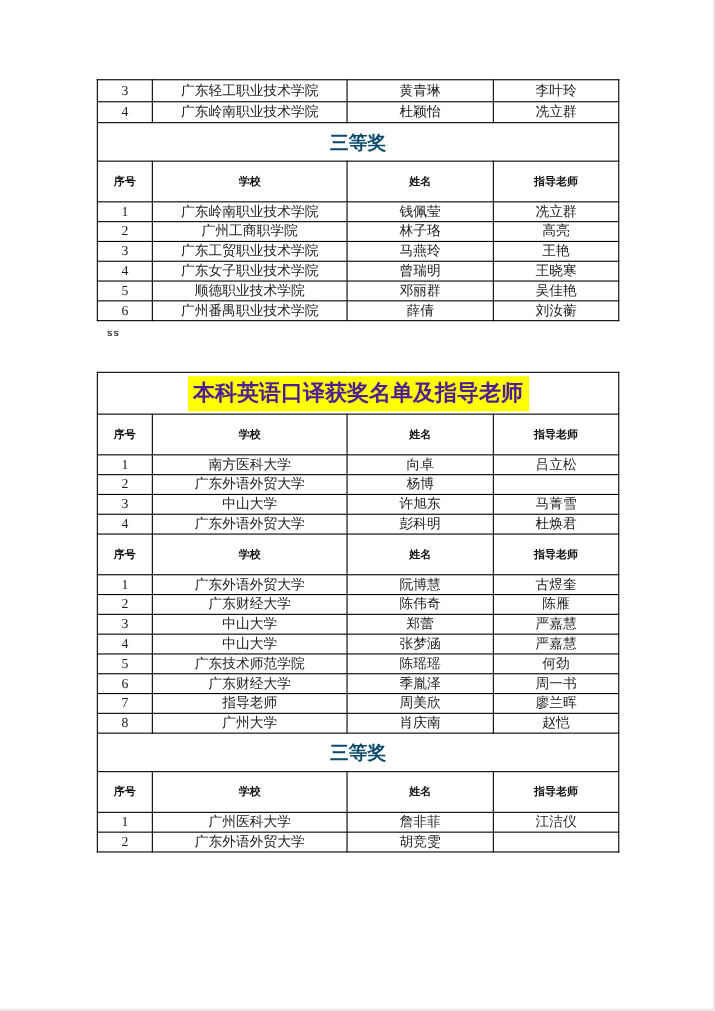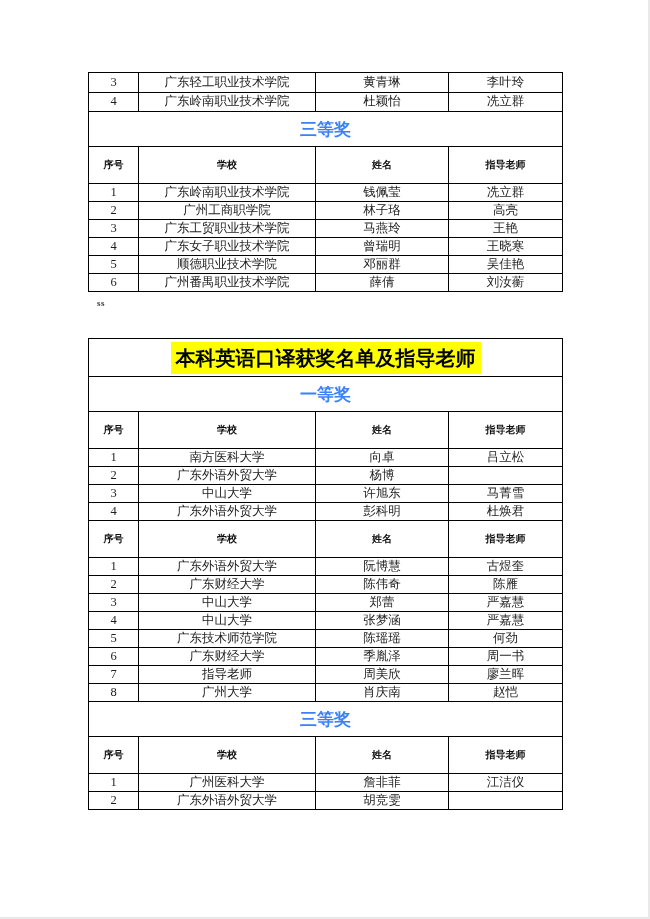--- a/index.html
+++ b/index.html
@@ -32,44 +32,44 @@
     white-space: nowrap;
     color: #1c1c1c;
     font-weight: normal;
   }
   .data-row td { height: 17.5px; font-size: 12.5px; }
   .cont-row td { height: 19.5px; }
   .section-row td {
     height: 35px;
     font-size: 17px;
     font-weight: bold;
-    color: #3b82f6;
+    color: #0c4a6e;
   }
   .header-row th {
     height: 37px;
     font-size: 10px;
     font-weight: bold;
     color: #111;
   }
   .title-row td { height: 38px; border: 1px solid #000; }
   .title-hl {
     display: inline-block;
     background: #ffff00;
-    color: #000000;
+    color: #4c1d95;
     font-size: 20px;
     font-weight: bold;
     line-height: 30px;
     padding: 1px 5px;
   }
   .stray {
     margin: 6px 0 0 97px;
     font-size: 9px;
     font-weight: bold;
     color: #3a3a3a;
-    font-family: Liberation Serif, serif;
+    font-family: Liberation Mono, monospace;
     letter-spacing: 0.5px;
   }
 </style>
 </head>
 <body>
 
 <div class="page">
 
   <table class="doc-table" id="table1">
     <colgroup>
@@ -145,23 +145,20 @@
     <colgroup>
       <col style="width:50px">
         <col style="width:177px">
       <col style="width:133px">
         <col style="width:114px">
     </colgroup>
     <tbody id="table2-body">
         <tr class="title-row">
           <td colspan="4"><span class="title-hl">本科英语口译获奖名单及指导老师</span></td>
         </tr>
-        <tr class="section-row">
-          <td colspan="4">一等奖</td>
-        </tr>
         <tr class="header-row">
           <th>序号</th>
           <th>学校</th>
           <th>姓名</th>
           <th>指导老师</th>
         </tr>
         <tr class="data-row">
           <td>1</td>
           <td>南方医科大学</td>
           <td>向卓</td>

